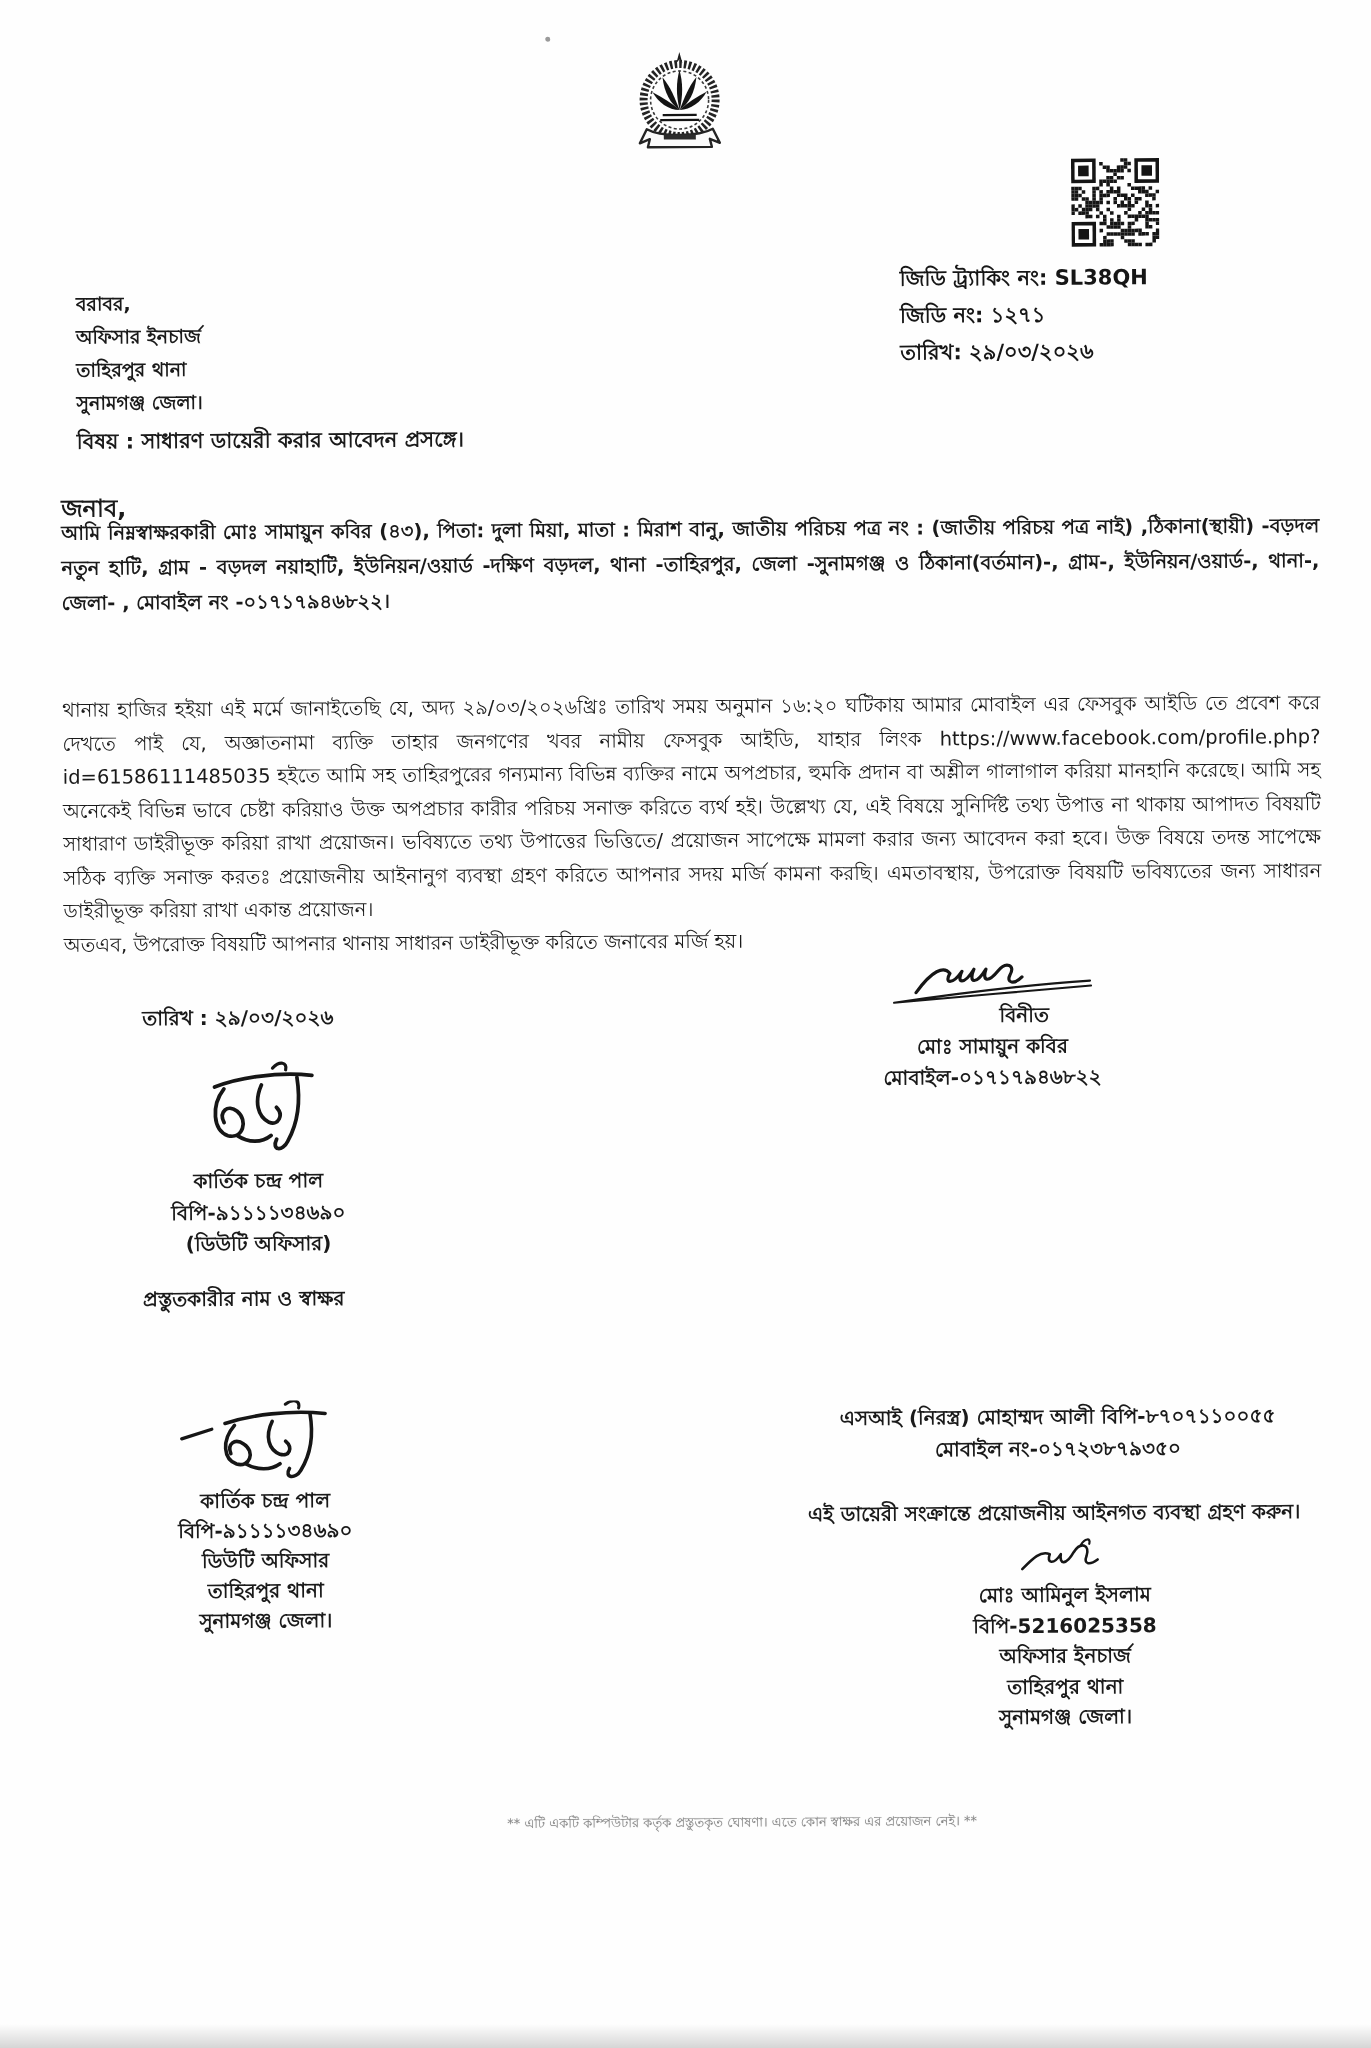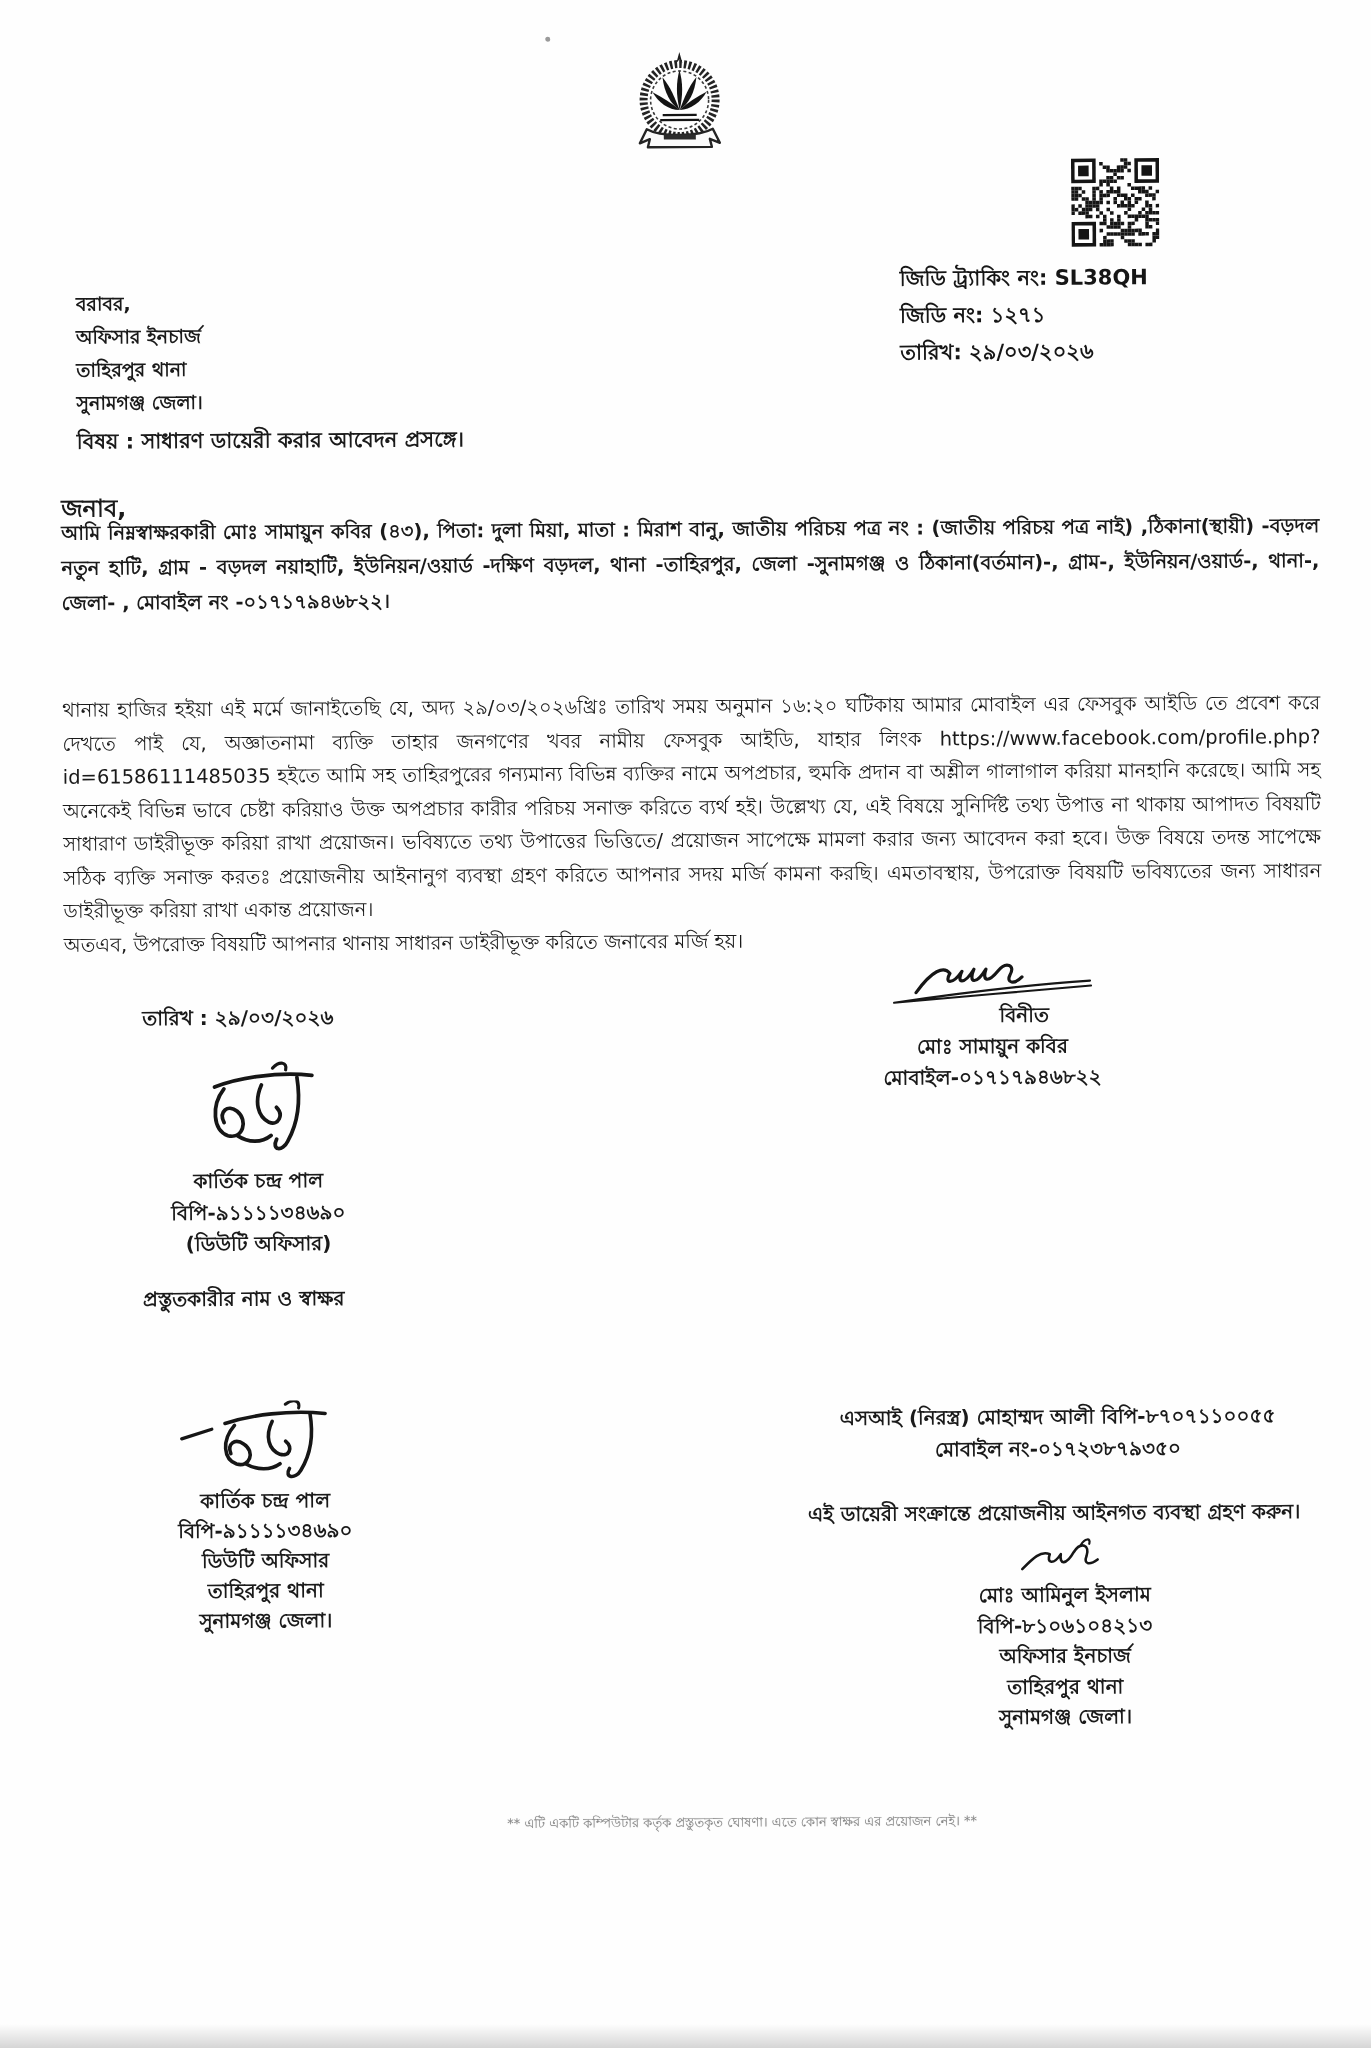--- a/index.html
+++ b/index.html
@@ -363,21 +363,21 @@
       <div>মোবাইল নং-০১৭২৩৮৭৯৩৫০</div>
     </div>
     <div class="abs si-instruction">এই ডায়েরী সংক্রান্তে প্রয়োজনীয় আইনগত ব্যবস্থা গ্রহণ করুন।</div>
 
     <div class="abs oc-block">
       <svg class="sig" viewBox="0 0 104 50" width="96" height="46">
         <path d="M6 36 C18 24 26 16 36 20 C32 30 40 32 48 20 C46 32 54 32 62 18 C70 6 80 10 76 22 C72 32 80 32 88 26" stroke-width="2.8"></path>
         <path d="M70 10 C74 3 81 2 79 9" stroke-width="2.4"></path>
       </svg>
       <div>মোঃ আমিনুল ইসলাম</div>
-      <div>বিপি-৮১০৬১০৪২১৩</div>
+      <div>বিপি-5216025358</div>
       <div>অফিসার ইনচার্জ</div>
       <div>তাহিরপুর থানা</div>
       <div>সুনামগঞ্জ জেলা।</div>
     </div>
 
     <div class="abs footer-note">** এটি একটি কম্পিউটার কর্তৃক প্রস্তুতকৃত ঘোষণা। এতে কোন স্বাক্ষর এর প্রয়োজন নেই। **</div>
   </div>
 
   <div class="abs bottom-edge"></div>
 </div>

